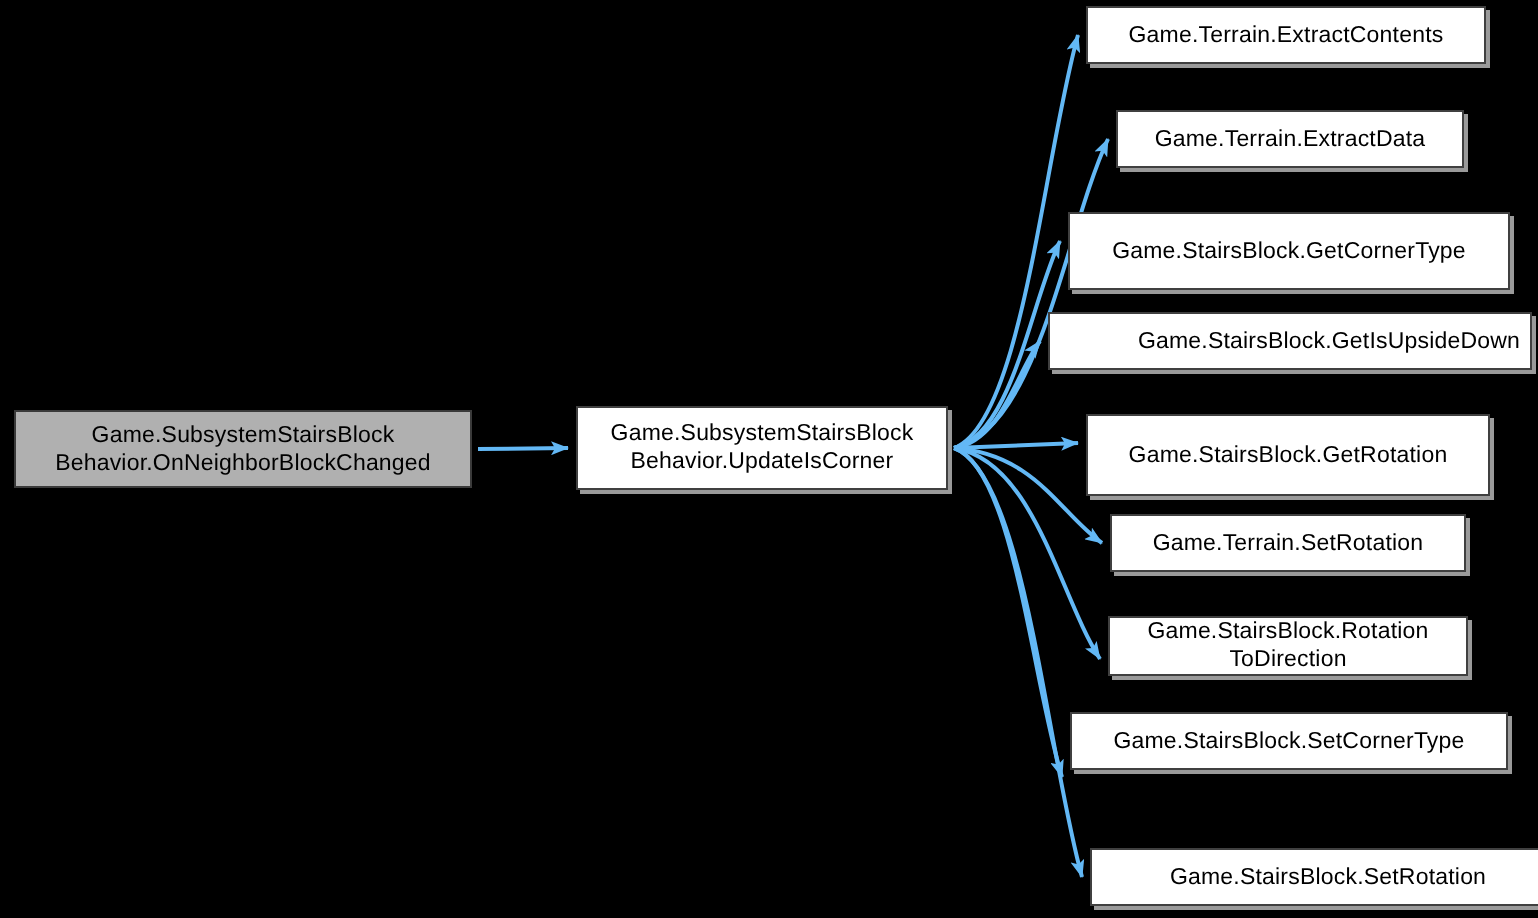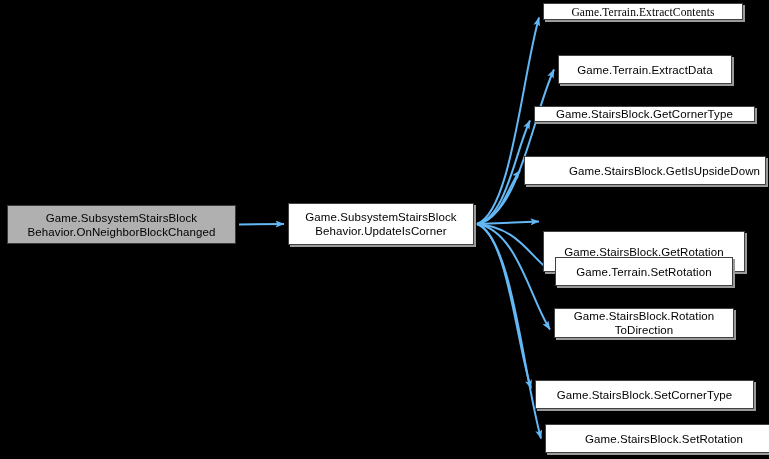--- a/index.html
+++ b/index.html
@@ -73,25 +73,25 @@
         <path d="M 477 224 C 506.7 233.87, 515.88 339.15, 531 388.5"></path>
         <path d="M 477 224 C 512.2 236.87, 523.08 374.15, 541 438.5"></path>
       </g>
   </svg>
 
   <div id="node-layer">
       <div class="node root" style="left: 7px; top: 205px; width: 229px; height: 39px;"><span class="node-label">Game.SubsystemStairsBlock
 Behavior.OnNeighborBlockChanged</span></div>
       <div class="node" style="left: 288px; top: 203px; width: 186px; height: 42px;"><span class="node-label">Game.SubsystemStairsBlock
 Behavior.UpdateIsCorner</span></div>
-      <div class="node" style="left: 543px; top: 3px; width: 200px; height: 17px; font-family: Liberation Serif, serif;"><span class="node-label">Game.Terrain.ExtractContents</span></div>
+      <div class="node" style="left: 543px; top: 3px; width: 200px; height: 29px;"><span class="node-label">Game.Terrain.ExtractContents</span></div>
       <div class="node" style="left: 558px; top: 55px; width: 174px; height: 29px; justify-content: center;"><span class="node-label">Game.Terrain.ExtractData</span></div>
-      <div class="node" style="left: 534px; top: 106px; width: 221px; height: 16px;"><span class="node-label">Game.StairsBlock.GetCornerType</span></div>
+      <div class="node" style="left: 534px; top: 106px; width: 221px; height: 39px;"><span class="node-label">Game.StairsBlock.GetCornerType</span></div>
       <div class="node" style="left: 524px; top: 156px; width: 242px; height: 29px; padding-left: 43px;"><span class="node-label">Game.StairsBlock.GetIsUpsideDown</span></div>
-      <div class="node" style="left: 543px; top: 207px; width: 202px; height: 41px; margin-top: 24px;"><span class="node-label">Game.StairsBlock.GetRotation</span></div>
+      <div class="node" style="left: 543px; top: 207px; width: 202px; height: 41px;"><span class="node-label">Game.StairsBlock.GetRotation</span></div>
       <div class="node" style="left: 555px; top: 257px; width: 178px; height: 29px;"><span class="node-label">Game.Terrain.SetRotation</span></div>
       <div class="node" style="left: 554px; top: 308px; width: 180px; height: 30px;"><span class="node-label">Game.StairsBlock.Rotation
 ToDirection</span></div>
-      <div class="node" style="left: 535px; top: 380px; width: 219px; height: 29px;"><span class="node-label">Game.StairsBlock.SetCornerType</span></div>
+      <div class="node" style="left: 535px; top: 356px; width: 219px; height: 29px;"><span class="node-label">Game.StairsBlock.SetCornerType</span></div>
       <div class="node" style="left: 545px; top: 424px; width: 238px; height: 29px;"><span class="node-label">Game.StairsBlock.SetRotation</span></div>
     </div>
 
 </div>
 
 </body></html>

